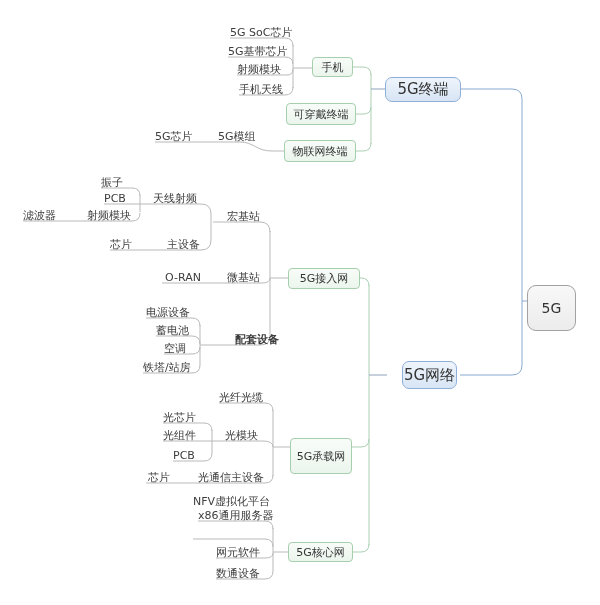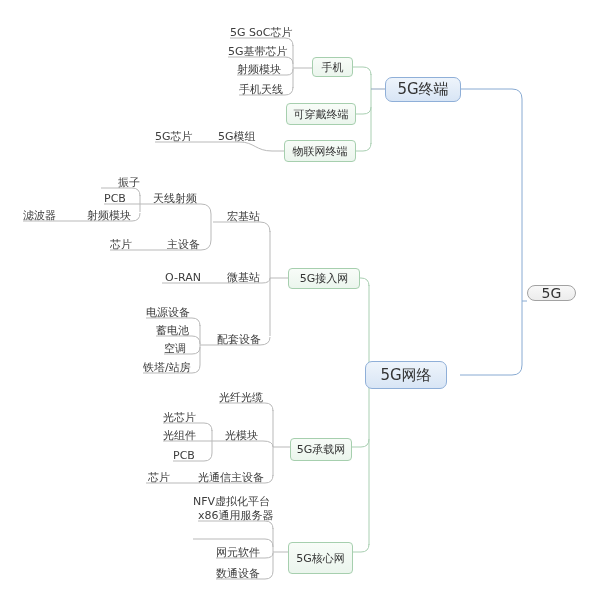--- a/index.html
+++ b/index.html
@@ -100,49 +100,49 @@
       <path d="M371 89 H385"></path>
       <path d="M369 375 H387"></path>
     </g>
 
     <g stroke="#88aad2" fill="none" stroke-width="1">
       <path d="M461 89 H512 Q522 89 522 99 V365 Q522 375 512 375 H460"></path>
       <path d="M522 301 H527"></path>
     </g>
   </svg>
 
-  <div class="bnode root" style="left:527px; top:285px; width:49px; height:16px;">5G</div>
+  <div class="bnode root" style="left:527px; top:285px; width:49px; height:46px;">5G</div>
   <div class="bnode blue" style="left:385px; top:77px;  width:76px; height:25px;">5G终端</div>
-  <div class="bnode blue" style="left:365px; top:361px; width:82px; height:28px;">5G网络</div>
+  <div class="bnode blue" style="left:402px; top:361px; width:55px; height:28px;">5G网络</div>
   <div class="bnode green" style="left:312px; top:57px;  width:41px; height:20px;">手机</div>
   <div class="bnode green" style="left:284px; top:140px; width:72px; height:22px;">物联网终端</div>
   <div class="bnode green" style="left:286px; top:103px; width:70px; height:22px;">可穿戴终端</div>
   <div class="bnode green" style="left:288px; top:268px; width:72px; height:21px;">5G接入网</div>
-  <div class="bnode green" style="left:290px; top:438px; width:62px; height:23px;">5G承载网</div>
-  <div class="bnode green" style="left:288px; top:542px; width:65px; height:32px;">5G核心网</div>
+  <div class="bnode green" style="left:290px; top:438px; width:62px; height:36px;">5G承载网</div>
+  <div class="bnode green" style="left:288px; top:542px; width:65px; height:20px;">5G核心网</div>
 
   <div class="tnode" style="left:230px; top:27px;text-align:right;">5G SoC芯片</div>
   <div class="tnode" style="left:228px; top:46px;text-align:center;">5G基带芯片</div>
   <div class="tnode" style="left:237px; top:64px;">射频模块</div>
   <div class="tnode" style="left:239px; top:84px;">手机天线</div>
 
   <div class="tnode" style="left:155px; top:131px;">5G芯片</div>
   <div class="tnode" style="left:218px; top:131px;">5G模组</div>
 
   <div class="tnode" style="left:227px; top:211px;">宏基站</div>
   <div class="tnode" style="left:153px; top:193px;">天线射频</div>
-  <div class="tnode" style="left:118px; top:177px;">振子</div>
+  <div class="tnode" style="left:101px; top:177px;">振子</div>
   <div class="tnode" style="left:104px; top:193px;">PCB</div>
   <div class="tnode" style="left:87px;  top:210px;">射频模块</div>
   <div class="tnode" style="left:23px;  top:210px;">滤波器</div>
   <div class="tnode" style="left:167px; top:239px;">主设备</div>
   <div class="tnode" style="left:110px; top:239px;">芯片</div>
   <div class="tnode" style="left:227px; top:272px;">微基站</div>
   <div class="tnode" style="left:165px; top:272px;">O-RAN</div>
-  <div class="tnode" style="left:217px; top:334px;">配套设备</div>
+  <div class="tnode" style="left:235px; top:334px;font-weight:bold;">配套设备</div>
   <div class="tnode" style="left:146px; top:307px;">电源设备</div>
   <div class="tnode" style="left:156px; top:325px;">蓄电池</div>
   <div class="tnode" style="left:164px; top:343px;">空调</div>
   <div class="tnode" style="left:143px; top:362px;">铁塔/站房</div>
 
   <div class="tnode" style="left:219px; top:392px;">光纤光缆</div>
   <div class="tnode" style="left:225px; top:430px;">光模块</div>
   <div class="tnode" style="left:163px; top:412px;">光芯片</div>
   <div class="tnode" style="left:163px; top:430px;">光组件</div>
   <div class="tnode" style="left:173px; top:450px;">PCB</div>

